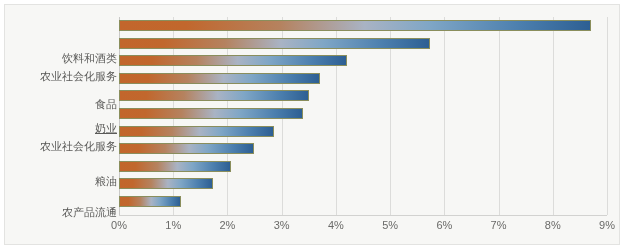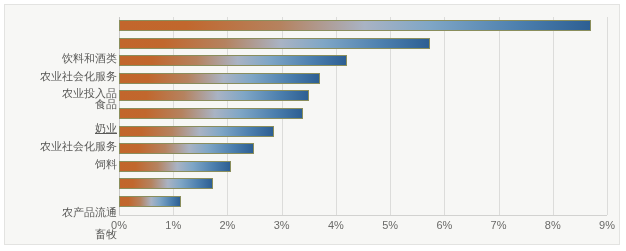--- a/index.html
+++ b/index.html
@@ -67,27 +67,25 @@
   }
 </style>
 </head>
 <body>
 
 <div id="chart-frame">
 
   <div id="labels">
       <div class="cat-label" style="top: 0px;">饮料和酒类</div>
       <div class="cat-label" style="top: 17.6px;">农业社会化服务</div>
-      <div class="cat-label" style="top: 35.2px;">农业投入品</div>
       <div class="cat-label" style="top: 46px;">食品</div>
       <div class="cat-label" style="top: 70.4px; text-decoration: underline;">奶业</div>
       <div class="cat-label" style="top: 88px; text-align: right;">农业社会化服务</div>
-      <div class="cat-label" style="top: 105.6px;">饲料</div>
+      <div class="cat-label" style="top: 123.2px;">粮油</div>
       <div class="cat-label" style="top: 154px;">农产品流通</div>
-      <div class="cat-label" style="top: 176px;">畜牧</div>
     </div>
 
   <div id="plot">
     <div id="gridlines">
         <div class="gridline zero" style="left: 0px;"></div>
         <div class="gridline" style="left: 54.2222px;"></div>
         <div class="gridline" style="left: 108.444px;"></div>
         <div class="gridline" style="left: 162.667px;"></div>
         <div class="gridline" style="left: 216.889px;"></div>
         <div class="gridline" style="left: 271.111px;"></div>

